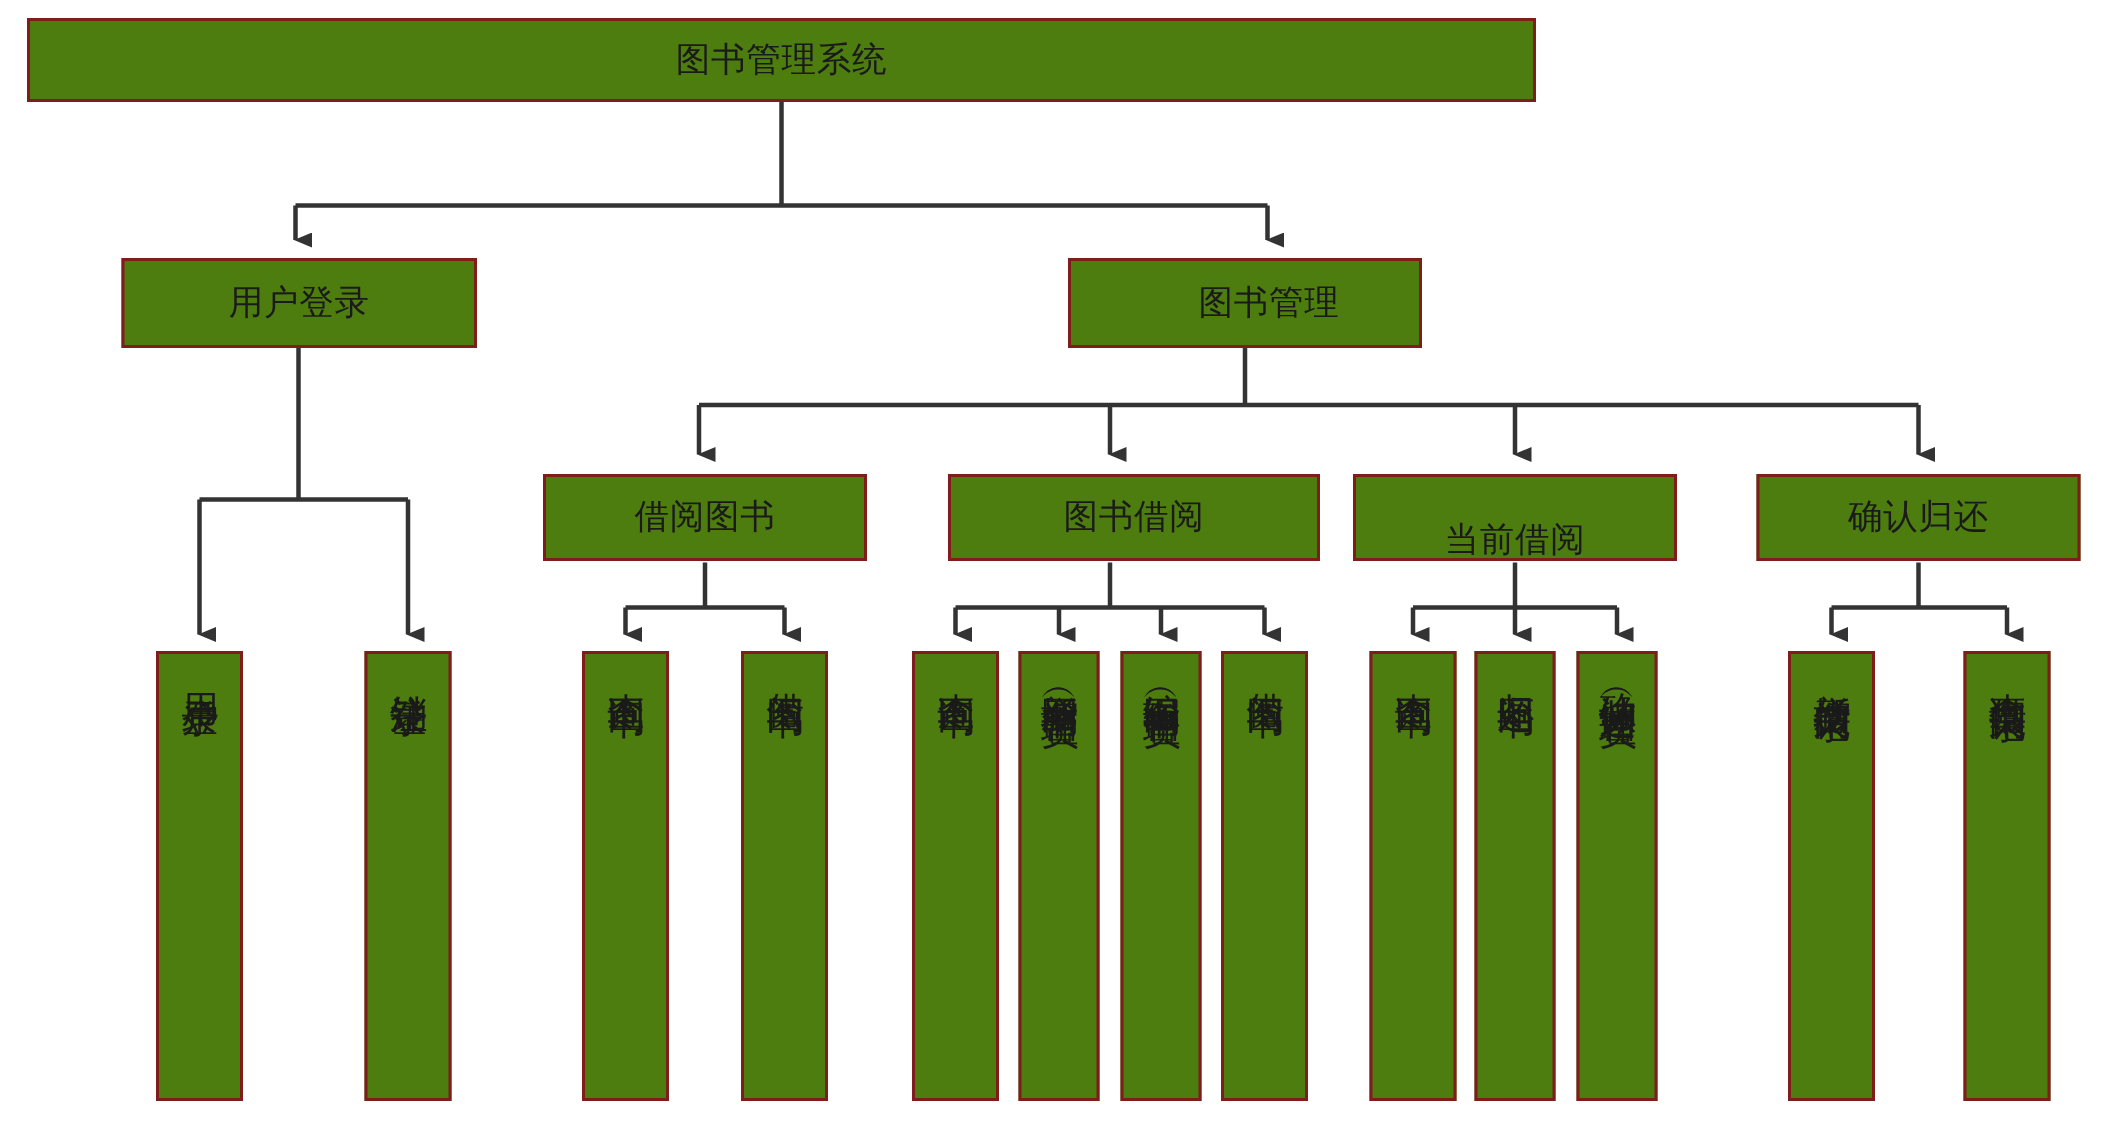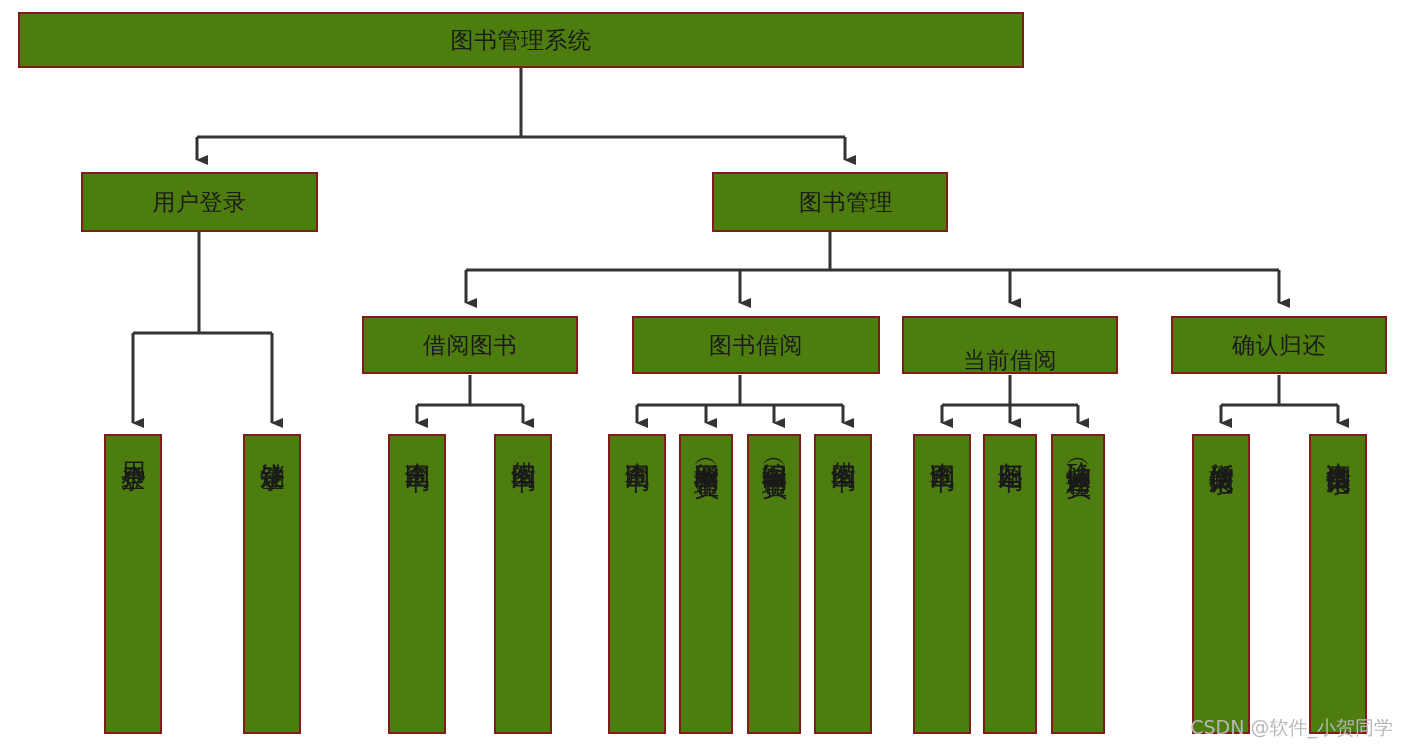--- a/index.html
+++ b/index.html
@@ -183,15 +183,14 @@
     <span class="label">确认归还（管理员）</span>
   </div>
 
   <div class="node vertical" style="left:1192px; top:434px; width:58px; height:300px;">
     <span class="label">新增借阅记录</span>
   </div>
   <div class="node vertical" style="left:1309px; top:434px; width:58px; height:300px;">
     <span class="label">查询借阅记录</span>
   </div>
 
-  <div id="watermark">CSDN @软件_小贺同学</div>
 
 </div>
 
 </body></html>

